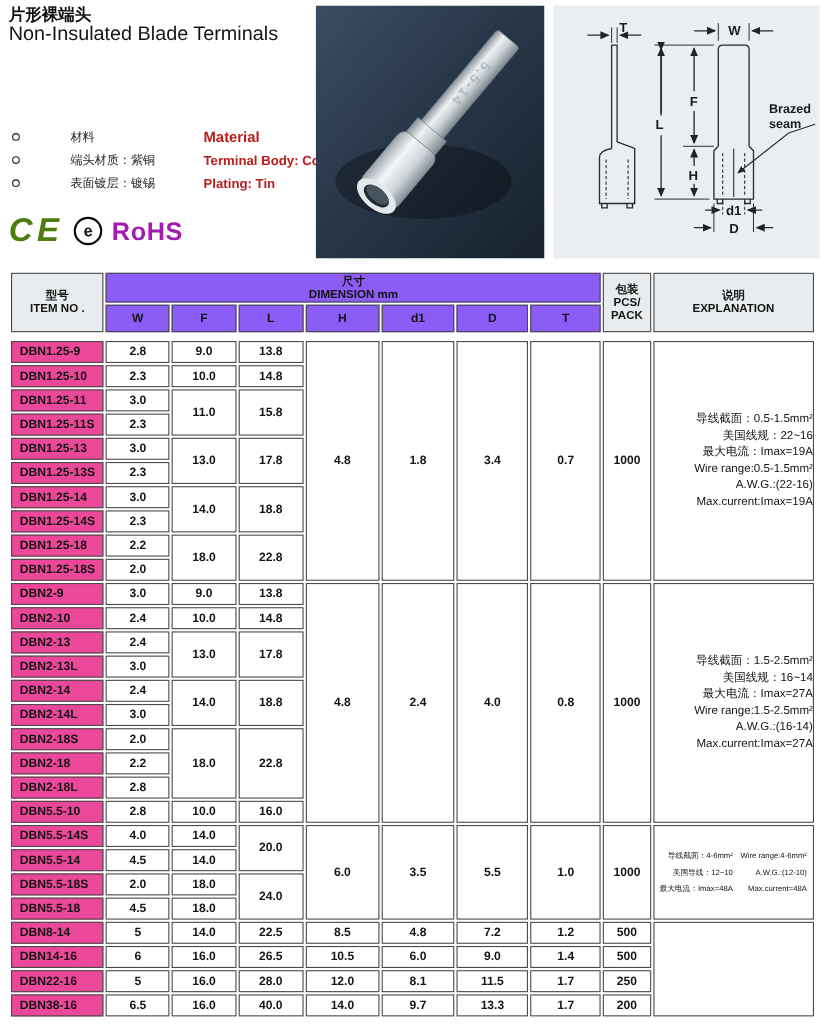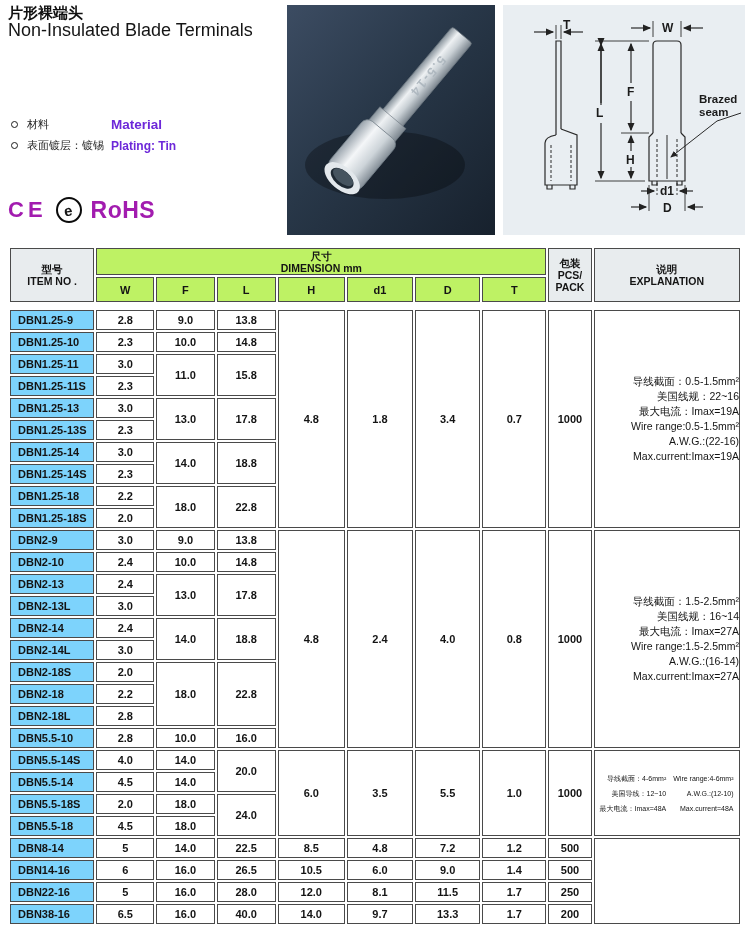--- a/index.html
+++ b/index.html
@@ -4,69 +4,74 @@
 <style>
   * { margin:0; padding:0; box-sizing:border-box; }
   html,body { width:750px; height:937px; background:#ffffff; font-family:"Liberation Sans", sans-serif; color:#161616; }
 
   
   .top { position:relative; width:724px; height:244px; }
   .title-zh { position:absolute; left:8px; top:4px; font-size:15px; font-weight:bold; color:#101010; }
   .title-en { position:absolute; left:8px; top:20px; font-size:18px; color:#151515; }
 
   .materials { position:absolute; left:11px; top:114px; }
-  .mat-row { display:flex; align-items:center; height:21px; }
+  .mat-row { display:flex; align-items:center; height:21px;gap:37px; }
   .bullet { width:7px; height:7px; border:1.5px solid #1d1d1d; border-radius:50%; margin-right:9px; flex:none; }
   .mat-zh { font-size:11px; color:#262626; width:84px; }
-  .mat-en { font-size:12px; font-weight:bold; color:#6d28d9; }
+  .mat-en { font-size:12px; font-weight:bold; color:#b91c1c; }
   .mat-row.first .mat-en { font-size:13.5px; }
 
   .certs { position:absolute; left:8px; top:193px; display:flex; align-items:center; gap:9px; height:34px; }
-  .ce { font-size:22px; font-weight:bold; letter-spacing:4px; color:#a21caf; }
+  .ce { font-size:30px; font-weight:bold; letter-spacing:4px; color:#4d7c0f;font-style:italic; }
   .qmark { width:26px; height:26px; border:2.6px solid #0b0b0b; border-radius:50%; display:flex; align-items:center; justify-content:center; position:relative; }
   .qmark span { font-size:15px; font-weight:bold; transform:rotate(-8deg); }
   .rohs { font-size:23px; font-weight:bold; color:#a21caf; letter-spacing:0.5px; }
 
   .photo { position:absolute; left:287px; top:5px; width:208px; height:230px; }
   .diagram { position:absolute; left:503px; top:5px; width:242px; height:230px; background:#e9eef2; }
   .photo svg, .diagram svg { display:block; width:100%; height:100%; }
 
   
   .spec { border-collapse:separate; border-spacing:2px; table-layout:fixed; width:734px; margin-left:8px; }
   .spec th, .spec td { border:1px solid #4a4a4a; font-size:11px; font-weight:bold; color:#141414;
                         text-align:center; vertical-align:middle; padding:0; background:#ffffff; overflow:hidden; }
   .spec-header { margin-top:2px; }
   .spec-header tr:first-child { height:27px; }
   .spec-header tr:last-child  { height:25px; }
   .spec-header th.gray { background:#e8ecee; }
-  .spec-header th.band, .spec-header th.letter { background:#bef264; }
+  .spec-header th.band, .spec-header th.letter { background:#8b5cf6; }
   .hl-zh { display:block; font-size:10.5px; line-height:12px; }
   .hl-en { display:block; font-size:10.5px; line-height:12px; }
   .letter { font-size:12.5px; }
   .spec-body { margin-top:4px; }
   .spec-body td { height:20px; }
-  .spec-body td.item { text-align:left; padding-left:7px; background:#7dd3fc; white-space:nowrap; }
+  .spec-body td.item { text-align:left; padding-left:7px; background:#ec4899; white-space:nowrap; }
   .spec-body td.expl { text-align:right; padding-left:12px; font-weight:normal; font-size:10.5px; }
   .spec-body td.expl .line { line-height:15px; white-space:nowrap; }
   .spec-body td.expl.small { padding-left:5px; padding-right:2px; }
   .expl-cols { display:flex; gap:7px; }
   .expl-cols .col .line { font-size:7px; line-height:11px; white-space:nowrap; }
 </style>
 </head>
 <body>
 
 <div class="top">
   <div class="title-zh">片形裸端头</div>
   <div class="title-en">Non-Insulated Blade Terminals</div>
 
   <div class="materials">
     <div class="mat-row first">
       <span class="bullet"></span>
       <span class="mat-zh">材料</span>
       <span class="mat-en">Material</span>
+    </div>
+    <div class="mat-row">
+      <span class="bullet"></span>
+      <span class="mat-zh">端头材质：紫铜</span>
+      <span class="mat-en">Terminal Body: Copper</span>
     </div>
     <div class="mat-row">
       <span class="bullet"></span>
       <span class="mat-zh">表面镀层：镀锡</span>
       <span class="mat-en">Plating: Tin</span>
     </div>
   </div>
 
   <div class="certs">
     <span class="ce">CE</span>

